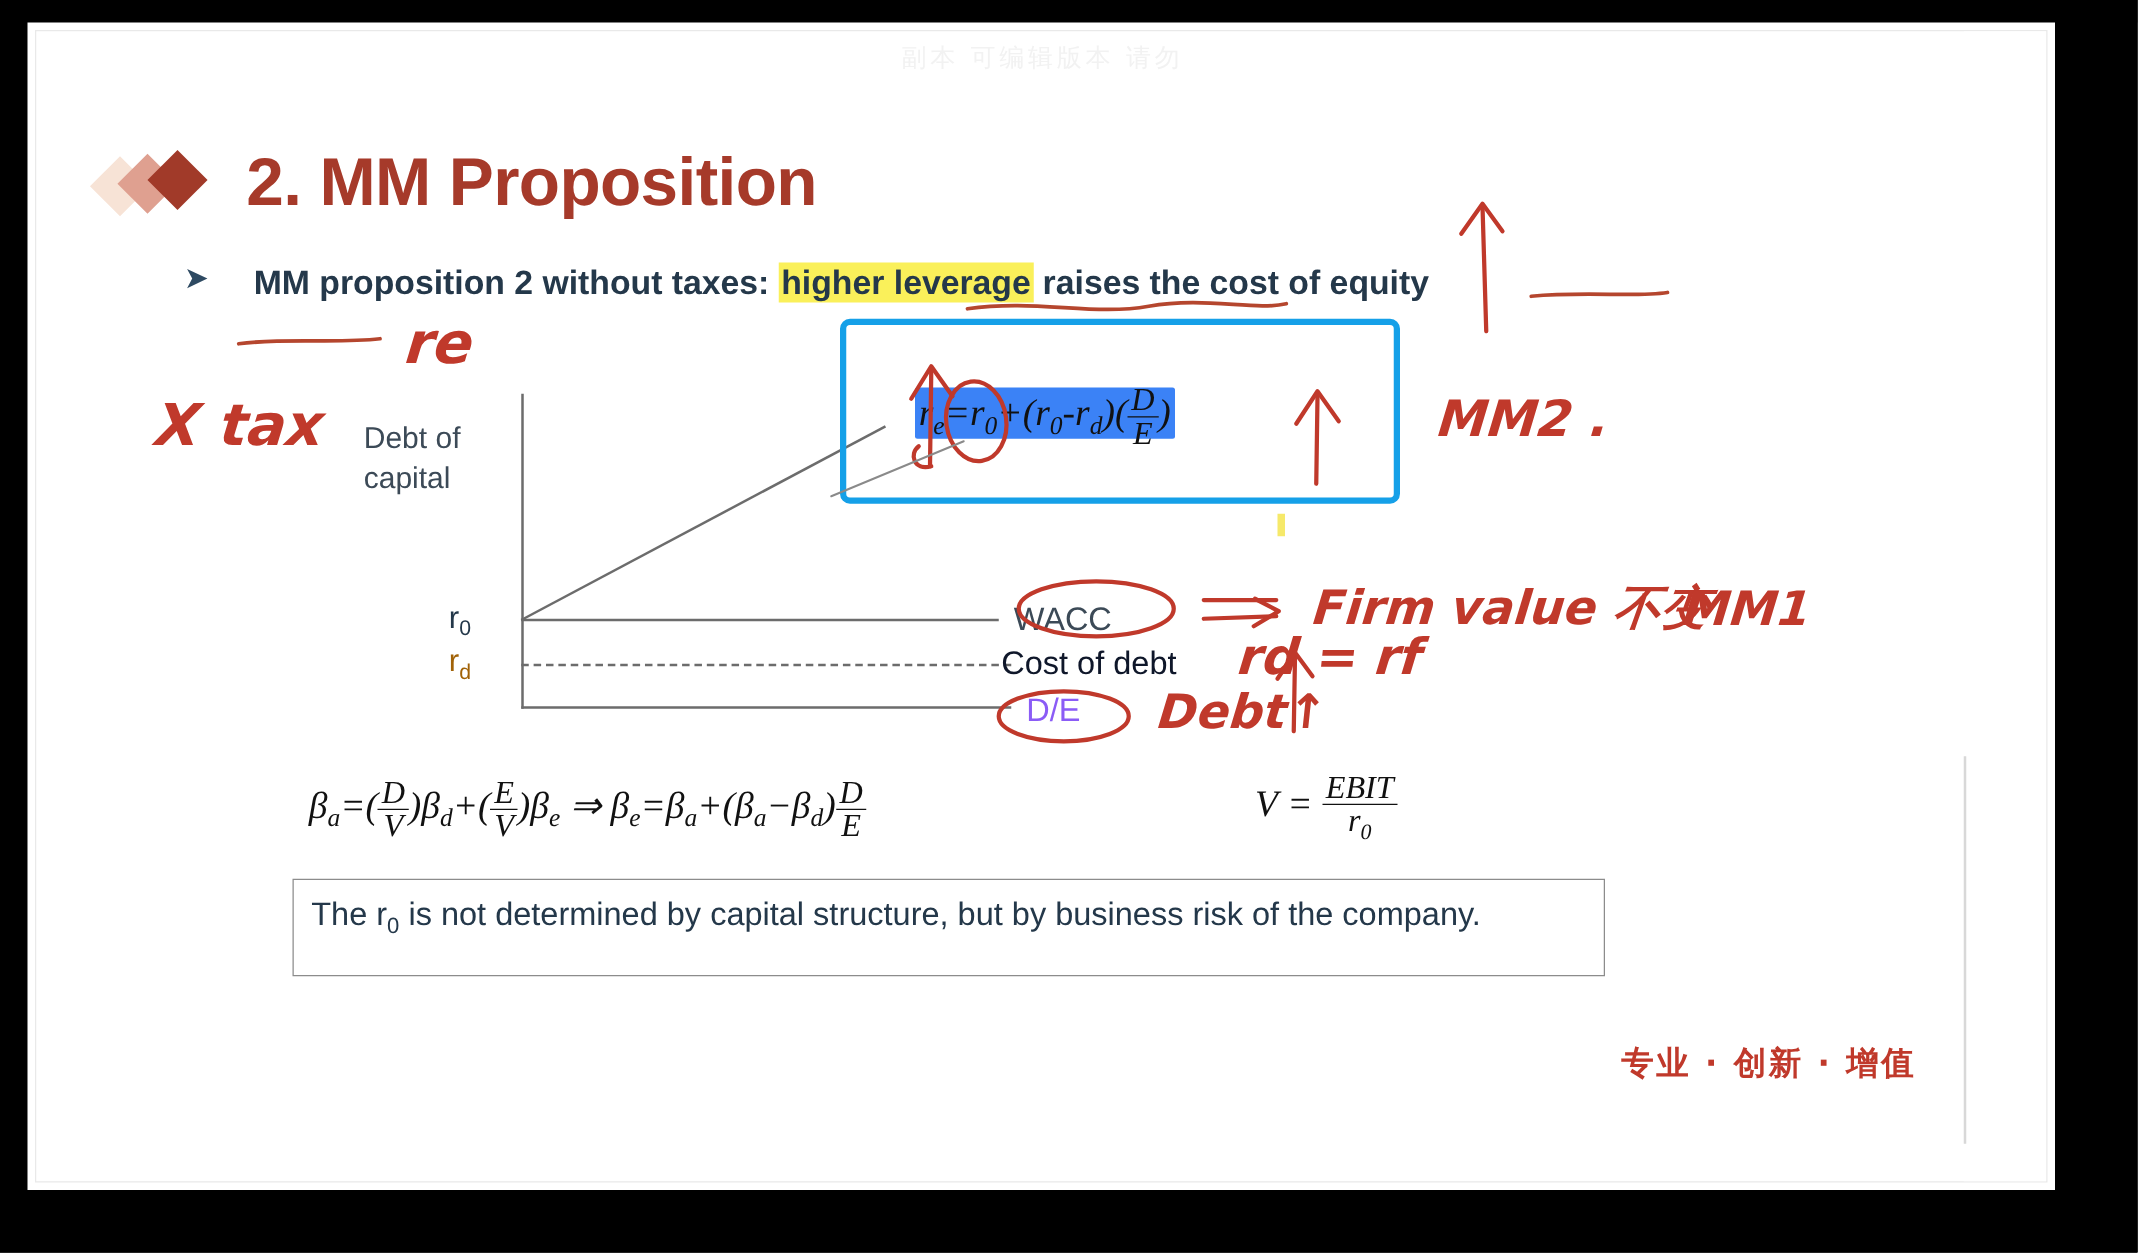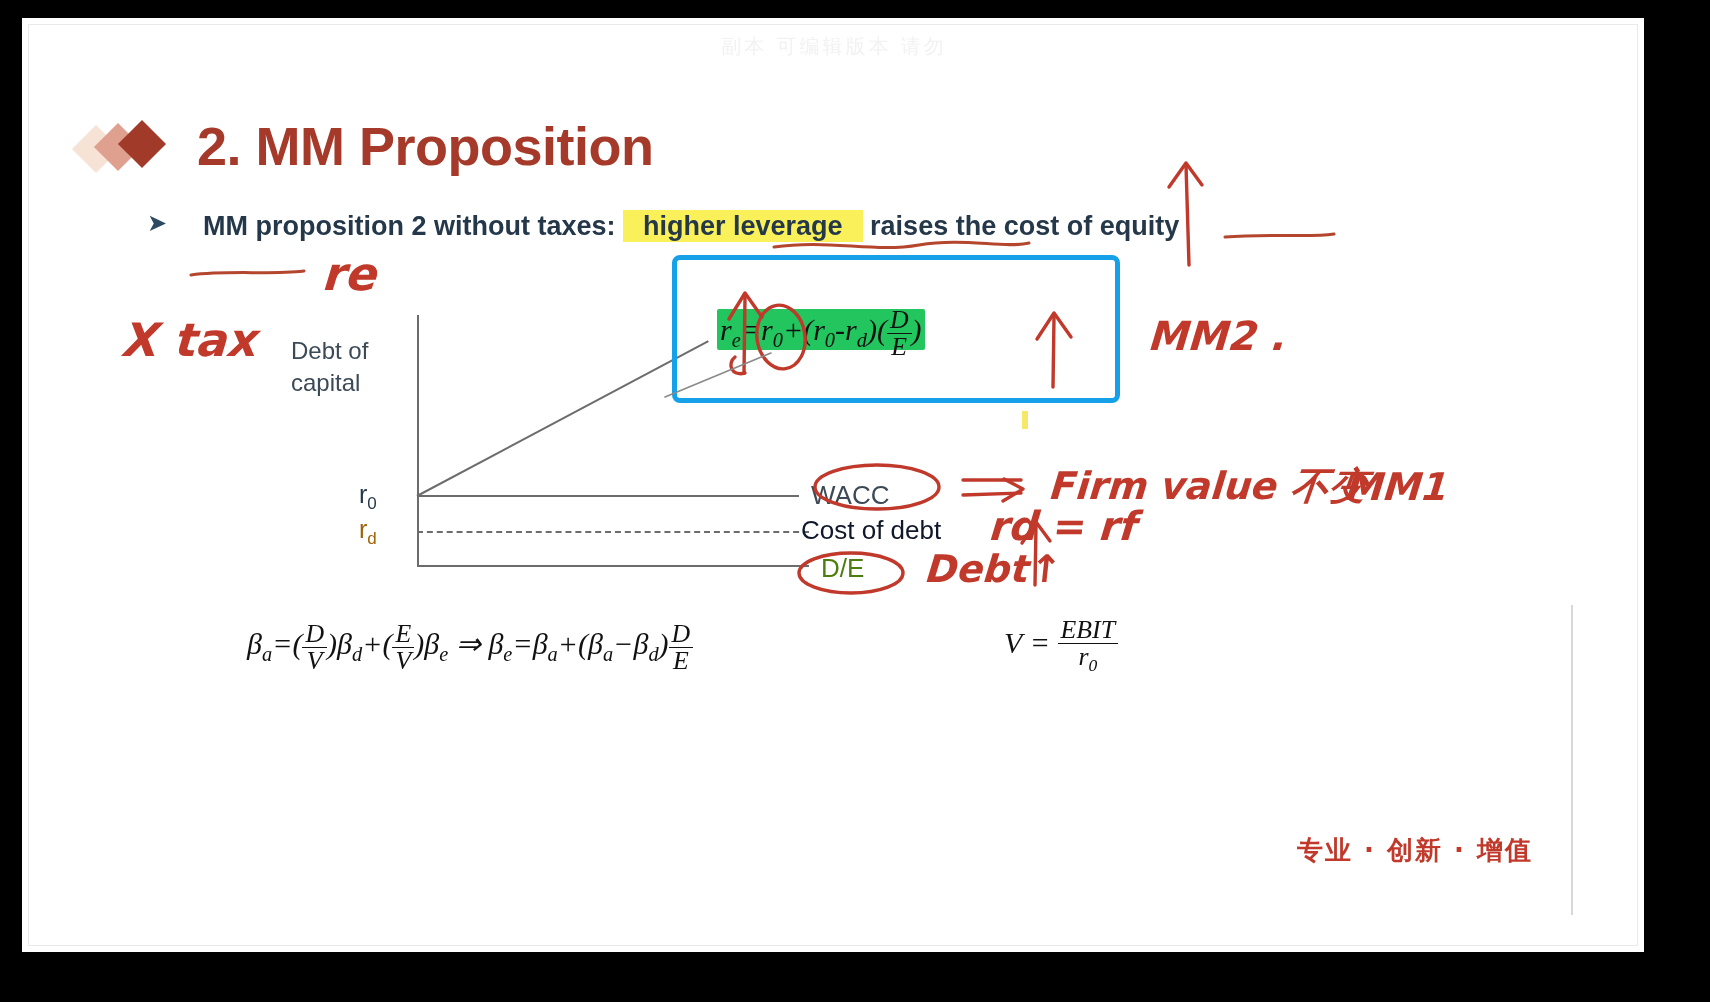--- a/index.html
+++ b/index.html
@@ -63,21 +63,21 @@
     position:absolute; left:0px; top:8px;
     color:#2e4a62; font-size:24px; line-height:1;
   }
   .bullet-body {
     position:absolute; left:56px; top:0;
     width:1170px;
     font-size:27px; font-weight:bold; color:#24384a;
     line-height:46px;
     font-family:"Liberation Sans", sans-serif;
   }
-  .hl-yellow { background:#faf05a; padding:1px 20px; }
+  .hl-yellow { background:#faf05a; padding:1px 2px; }
 
   
   .chart { position:absolute; left:380px; top:290px; width:420px; height:260px; }
   .y-axis { position:absolute; left:8px; top:0; width:2px; height:252px; background:#6c6c6c; }
   .x-axis { position:absolute; left:8px; top:250px; width:392px; height:2px; background:#6c6c6c; }
   .wacc-line { position:absolute; left:8px; top:180px; width:382px; height:2px; background:#6c6c6c; }
   .rd-line {
     position:absolute; left:8px; top:216px; width:392px; height:0;
     border-top: 2px dashed #6c6c6c;
   }
@@ -91,35 +91,35 @@
     position:absolute; left:-118px; top:20px; width:110px;
     text-align:left; font-size:24px; color:#3c4a57; line-height:32px;
     font-family:"Liberation Sans", sans-serif;
   }
   .tick-r0 { position:absolute; left:-50px; top:165px; font-size:25px; color:#24384a; font-family:"Liberation Sans", sans-serif;}
   .tick-rd { position:absolute; left:-50px; top:200px; font-size:25px; color:#a16207; font-family:"Liberation Sans", sans-serif;}
   .sub { font-size:0.68em; vertical-align:sub; }
 
   .lab-wacc { position:absolute; left:402px; top:165px; font-size:26px; color:#3c4a57; font-family:"Liberation Sans", sans-serif;}
   .lab-cod  { position:absolute; left:392px; top:200px; font-size:26px; color:#0f172a; white-space:nowrap; font-family:"Liberation Sans", sans-serif;}
-  .lab-de   { position:absolute; left:412px; top:238px; font-size:26px; color:#4d7c0f; font-family:"Liberation Sans", sans-serif;}
+  .lab-de   { position:absolute; left:412px; top:238px; font-size:26px; color:#8b5cf6; font-family:"Liberation Sans", sans-serif;}
 
   
   .blue-box {
     position:absolute; left:643px; top:230px; width:448px; height:148px;
     border:5px solid #15a0e8; border-radius:8px; background:transparent;
   }
   .formula-main {
     position:absolute; left:688px; top:282px;
     font-size:30px; color:#111;
     font-family:"Liberation Serif", serif; font-style:italic;
     white-space:nowrap;
   }
   .formula-hl {
-    background:#22c55e; padding:4px 3px; border-radius:2px;
+    background:#3b82f6; padding:4px 3px; border-radius:2px;margin-left:15px;
   }
   .frac { display:inline-block; vertical-align:middle; text-align:center; line-height:1.0; font-size:0.86em; }
   .frac .num { display:block; border-bottom:1.5px solid #111; padding:0 3px; }
   .frac .den { display:block; padding:0 3px; }
 
   
   .beta-row {
     position:absolute; left:218px; top:596px;
     font-size:30px; color:#111;
     font-family:"Liberation Serif", serif; font-style:italic;
@@ -239,20 +239,23 @@
       <div class="formula-main">
         <span class="formula-hl"><span>r</span><span class="sub">e</span><span>=</span><span>r</span><span class="sub">0</span><span>+</span><span>(</span><span>r</span><span class="sub">0</span><span>-</span><span>r</span><span class="sub">d</span><span>)(</span><span class="frac"><span class="num">D</span><span class="den">E</span></span><span>)</span></span>
       </div>
 
       <div class="beta-row"><span>β</span><span class="sub">a</span><span>=</span>(<span class="frac"><span class="num">D</span><span class="den">V</span></span>)<span>β</span><span class="sub">d</span><span>+</span>(<span class="frac"><span class="num">E</span><span class="den">V</span></span>)<span>β</span><span class="sub">e</span>
         <span>⇒</span>
         <span>β</span><span class="sub">e</span><span>=</span><span>β</span><span class="sub">a</span><span>+</span>(<span>β</span><span class="sub">a</span>−<span>β</span><span class="sub">d</span>)<span class="frac"><span class="num">D</span><span class="den">E</span></span></div>
 
       <div class="v-formula"><span>V</span>&nbsp;<span>=</span>&nbsp;<span class="frac"><span class="num">EBIT</span><span class="den"><span>r</span><span class="sub">0</span></span></span></div>
 
+      <div class="note-box">
+        <div class="note-text"><span>The r</span><span class="sub">0</span><span> is not determined by capital structure, but by business risk of the company.</span></div>
+      </div>
 
       <div class="brand">专业 · 创新 · 增值</div>
 
       <div class="ink ink-hand ink-xtax">X tax</div>
       <div class="ink ink-hand ink-re">re</div>
       <div class="ink ink-hand ink-mm2">MM2 .</div>
       <div class="ink ink-hand ink-firm">Firm value 不变</div>
       <div class="ink ink-hand ink-mm1">MM1</div>
       <div class="ink ink-hand ink-rdrf">rd = rf</div>
       <div class="ink ink-hand ink-debt">Debt↑</div>

